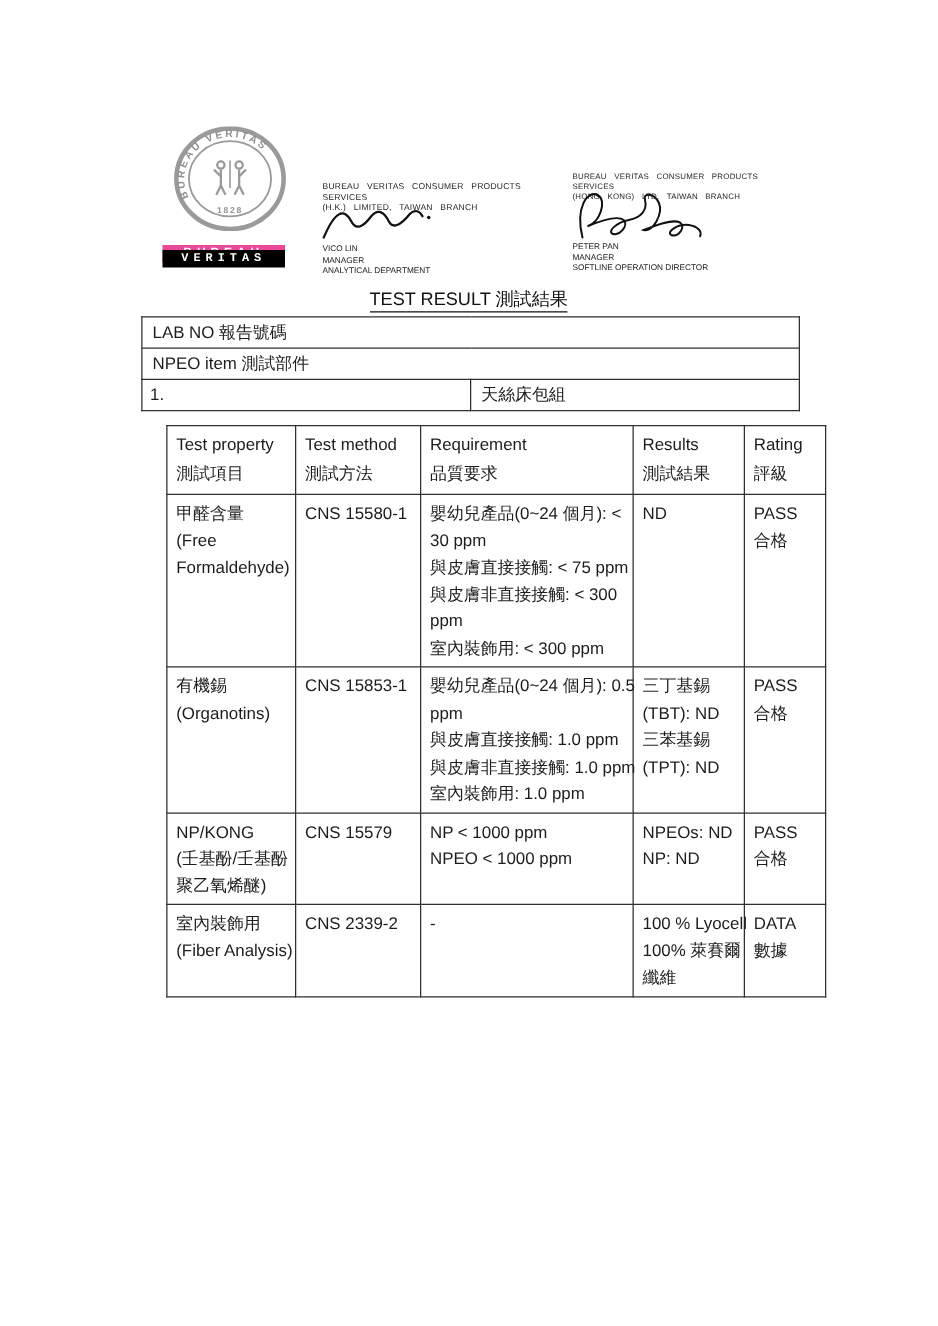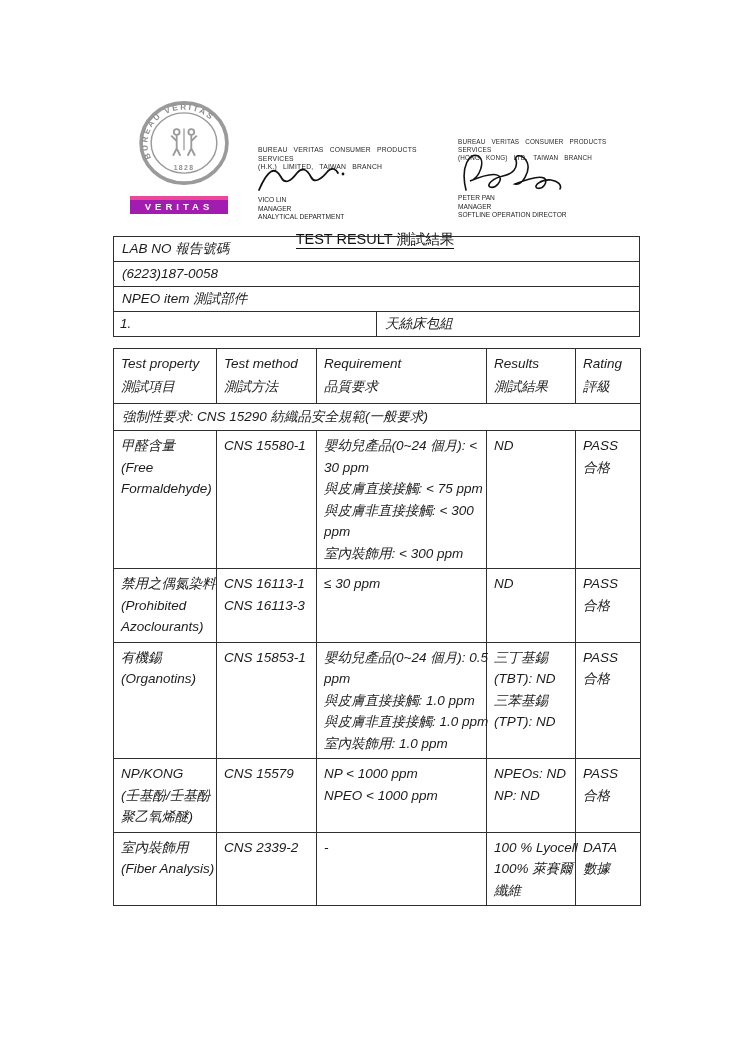--- a/index.html
+++ b/index.html
@@ -5,48 +5,48 @@
   html,body{margin:0;padding:0;background:#ffffff;}
   body{font-family:"Liberation Sans","DejaVu Sans",sans-serif;color:#1c1c1c;}
   .page{position:relative;width:750px;height:1061px;background:#ffffff;overflow:hidden;}
 
   
   .letterhead{position:absolute;left:0;top:0;width:750px;height:230px;}
   .seal{position:absolute;left:138px;top:101px;width:92px;height:84px;}
   .logo-bar{position:absolute;left:130px;width:98px;height:14px;text-align:center;
             color:#ffffff;font-weight:bold;font-size:9.5px;letter-spacing:4px;line-height:14px;}
   .bar-bureau{top:196px;background:#ec4899;}
-  .bar-veritas{top:200px;background:#a21caf;}
+  .bar-veritas{top:200px;background:#000000;font-family:Liberation Mono, monospace;}
 
   .office-block{position:absolute;font-size:6.8px;line-height:8.5px;color:#262626;}
   .office-hk{left:258px;top:146px;width:185px;}
   .office-hkg{left:458px;top:138px;width:175px;font-size:6.3px;line-height:8px;}
   .office-name{word-spacing:4px;letter-spacing:0.2px;}
   .signer-block{font-size:6.6px;line-height:8.5px;color:#222;}
   .sig{display:block;}
   .sig-hk{position:absolute;left:256px;top:163px;}
   .sig-hkg{position:absolute;left:456px;top:148px;}
   .signer-hk{position:absolute;left:258px;top:196px;}
   .signer-hkg{position:absolute;left:458px;top:194px;}
 
   
   .doc-title{position:absolute;left:0;top:230px;width:750px;text-align:center;
              font-size:14.5px;color:#111;}
   .doc-title span{border-bottom:1.3px solid #111;padding-bottom:1px;}
 
   
-  .tables{position:absolute;left:113px;top:236px;width:527px;font-style:italic;}
+  .tables{position:absolute;left:113px;top:253px;width:527px;}
   table{border-collapse:collapse;width:100%;table-layout:fixed;}
   td,th{border:1.2px solid #2f2f2f;vertical-align:top;text-align:left;
         font-weight:normal;font-size:13.5px;color:#1c1c1c;}
 
   .info-table td{height:24px;line-height:24px;padding:0 8px;white-space:nowrap;overflow:hidden;}
   .info-table .cell-itemno{width:27px;text-align:left;padding:0 6px;}
 
-  .results-table{margin-top:11px;}
+  .results-table{margin-top:11px;margin-left:20px;}
   .results-table th{padding:3px 7px 5px 7px;line-height:23px;}
   .results-table td{padding:4px 7px;line-height:21.5px;}
   .results-table .section-cell{padding:2px 8px;line-height:22px;}
   .cell-line{white-space:nowrap;}
 </style>
 </head>
 <body>
 
 <div class="page">
 
@@ -104,23 +104,20 @@
   </div>
 
   <div class="tables">
 
     <table class="info-table">
       <tbody>
           <tr>
         <td colspan="2">LAB NO 報告號碼</td>
       </tr>
       <tr>
-        <td colspan="2">(6223)187-0058</td>
-      </tr>
-      <tr>
         <td colspan="2">NPEO item  測試部件</td>
       </tr>
       <tr>
         <td class="cell-itemno">1.</td>
         <td>天絲床包組</td>
       </tr>
     </tbody>
       </table>
 
     <table class="results-table">
@@ -148,23 +145,20 @@
             <th>
               <div class="cell-line">Results</div>
               <div class="cell-line">測試結果</div>
             </th>
             <th>
               <div class="cell-line">Rating</div>
               <div class="cell-line">評級</div>
             </th>
           </tr>
           <tr>
-            <td colspan="5" class="section-cell">強制性要求: CNS 15290  紡織品安全規範(一般要求)</td>
-          </tr>
-          <tr>
             <td>
               <div class="cell-line">甲醛含量</div>
               <div class="cell-line">(Free</div>
               <div class="cell-line">Formaldehyde)</div>
             </td>
             <td>
               <div class="cell-line">CNS 15580-1</div>
             </td>
             <td>
               <div class="cell-line">嬰幼兒產品(0~24 個月): &lt;</div>
@@ -177,41 +171,20 @@
             <td>
               <div class="cell-line">ND</div>
             </td>
             <td>
               <div class="cell-line">PASS</div>
               <div class="cell-line">合格</div>
             </td>
           </tr>
           <tr>
             <td>
-              <div class="cell-line">禁用之偶氮染料</div>
-              <div class="cell-line">(Prohibited</div>
-              <div class="cell-line">Azoclourants)</div>
-            </td>
-            <td>
-              <div class="cell-line">CNS 16113-1</div>
-              <div class="cell-line">CNS 16113-3</div>
-            </td>
-            <td>
-              <div class="cell-line">≤ 30 ppm</div>
-            </td>
-            <td>
-              <div class="cell-line">ND</div>
-            </td>
-            <td>
-              <div class="cell-line">PASS</div>
-              <div class="cell-line">合格</div>
-            </td>
-          </tr>
-          <tr>
-            <td>
               <div class="cell-line">有機錫</div>
               <div class="cell-line">(Organotins)</div>
             </td>
             <td>
               <div class="cell-line">CNS 15853-1</div>
             </td>
             <td>
               <div class="cell-line">嬰幼兒產品(0~24 個月): 0.5</div>
               <div class="cell-line">ppm</div>
               <div class="cell-line">與皮膚直接接觸: 1.0 ppm</div>

